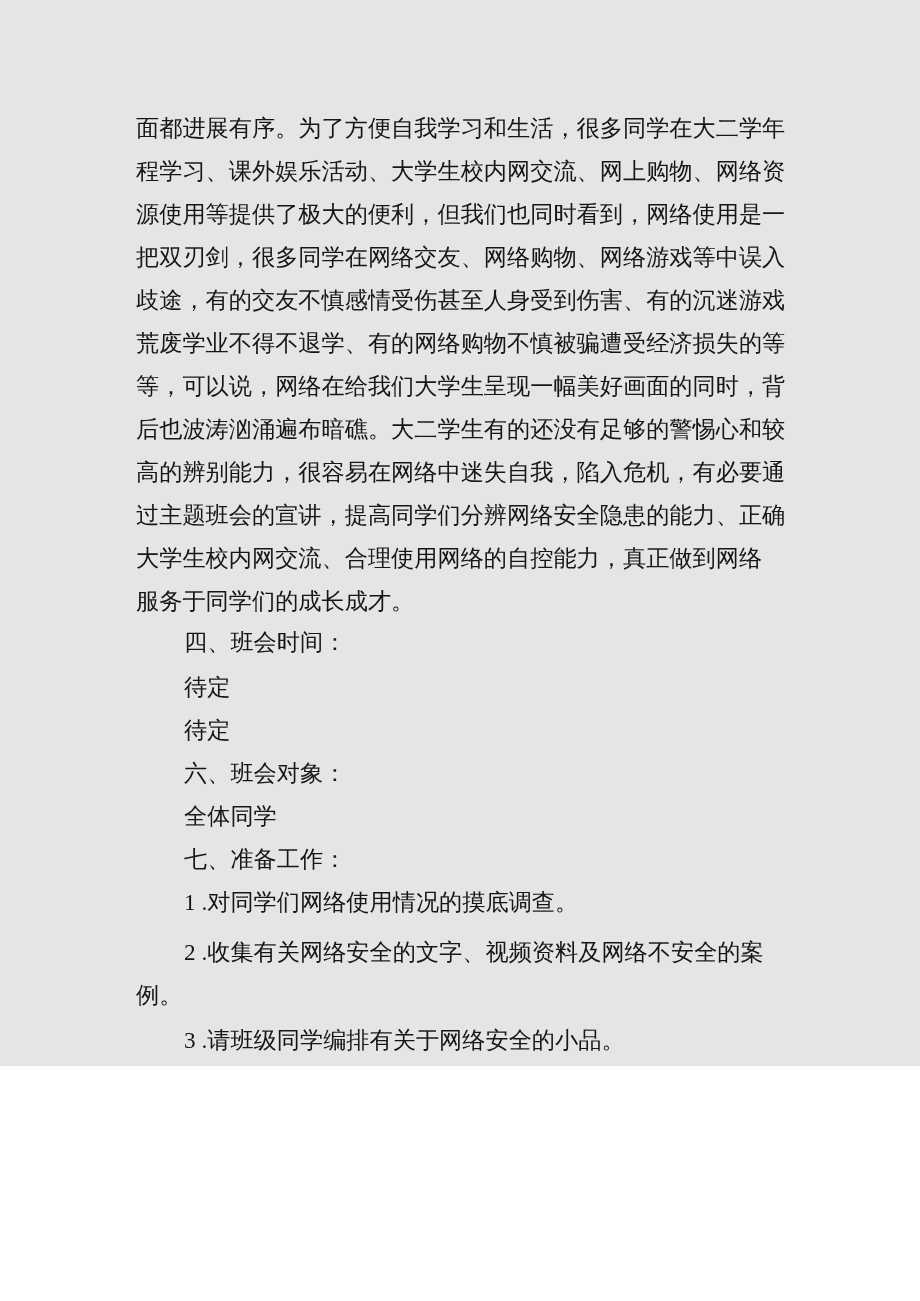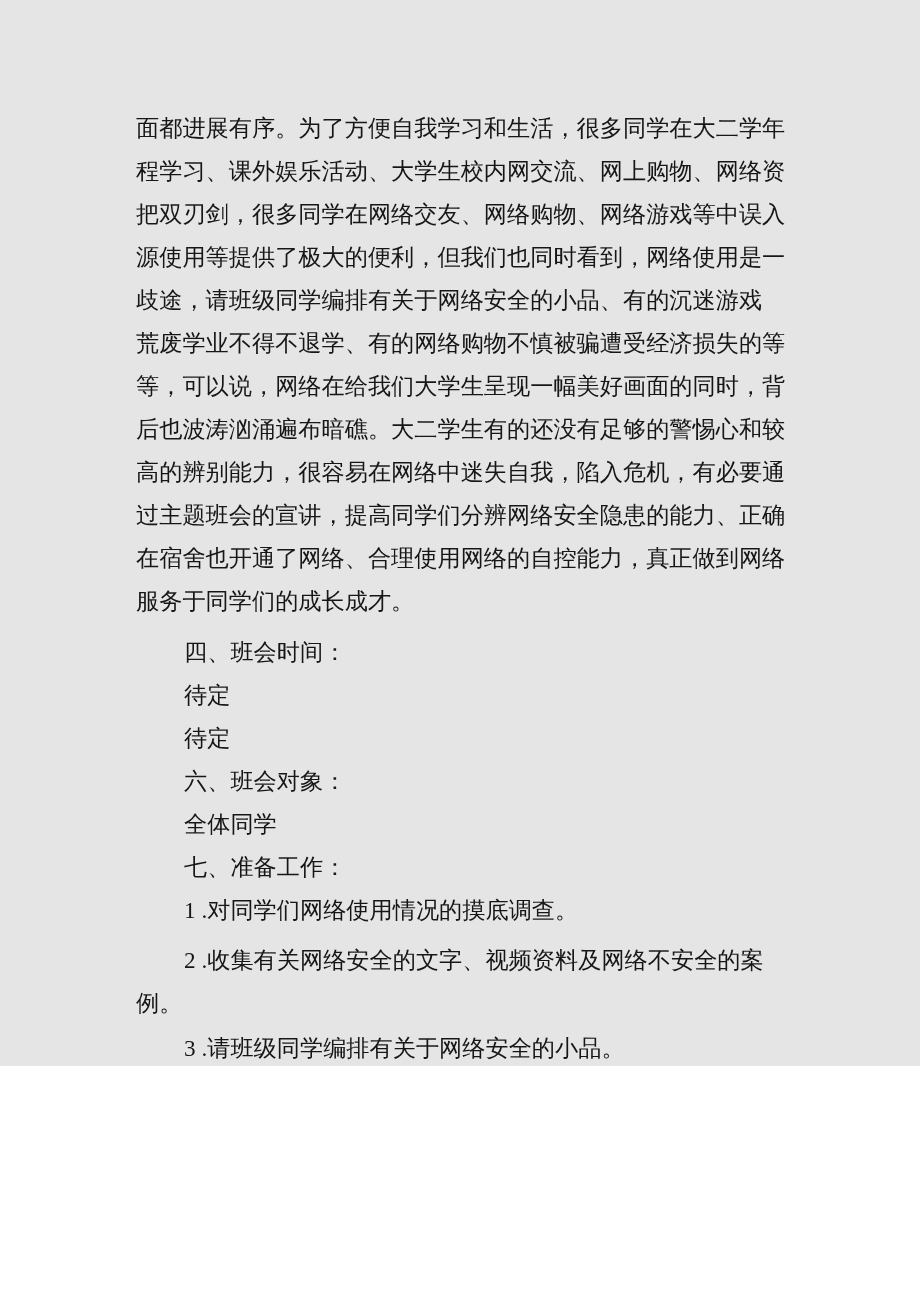--- a/index.html
+++ b/index.html
@@ -26,44 +26,45 @@
     text-align: left;
   }
   .line {
     white-space: nowrap;
     height: 43px;
   }
   .indent {
     text-indent: 48px; 
   }
   .meta-gap {
-    margin-top: 8px;
+    margin-top: 0;
+    font-family: Liberation Mono, monospace;
   }
   .prep-item-1 { }
   .prep-item-2 { margin-top: 7px; }
   .prep-item-3 { margin-top: 2px; }
 </style>
 </head>
 <body>
 
 <div class="page">
   <div class="content">
 
     <div>
         <div class="line">面都进展有序。为了方便自我学习和生活，很多同学在大二学年</div>
         <div class="line">程学习、课外娱乐活动、大学生校内网交流、网上购物、网络资</div>
+        <div class="line">源使用等提供了极大的便利，但我们也同时看到，网络使用是一</div>
         <div class="line">把双刃剑，很多同学在网络交友、网络购物、网络游戏等中误入</div>
-        <div class="line">源使用等提供了极大的便利，但我们也同时看到，网络使用是一</div>
-        <div class="line">歧途，请班级同学编排有关于网络安全的小品、有的沉迷游戏</div>
+        <div class="line">歧途，有的交友不慎感情受伤甚至人身受到伤害、有的沉迷游戏</div>
         <div class="line">荒废学业不得不退学、有的网络购物不慎被骗遭受经济损失的等</div>
         <div class="line">等，可以说，网络在给我们大学生呈现一幅美好画面的同时，背</div>
         <div class="line">后也波涛汹涌遍布暗礁。大二学生有的还没有足够的警惕心和较</div>
         <div class="line">高的辨别能力，很容易在网络中迷失自我，陷入危机，有必要通</div>
         <div class="line">过主题班会的宣讲，提高同学们分辨网络安全隐患的能力、正确</div>
-        <div class="line">在宿舍也开通了网络、合理使用网络的自控能力，真正做到网络</div>
+        <div class="line">大学生校内网交流、合理使用网络的自控能力，真正做到网络</div>
         <div class="line">服务于同学们的成长成才。</div>
       </div>
 
     <div class="line indent meta-gap">四、班会时间：</div>
     <div class="line indent">待定</div>
     <div class="line indent">待定</div>
     <div class="line indent">六、班会对象：</div>
     <div class="line indent">全体同学</div>
     <div class="line indent">七、准备工作：</div>
 

